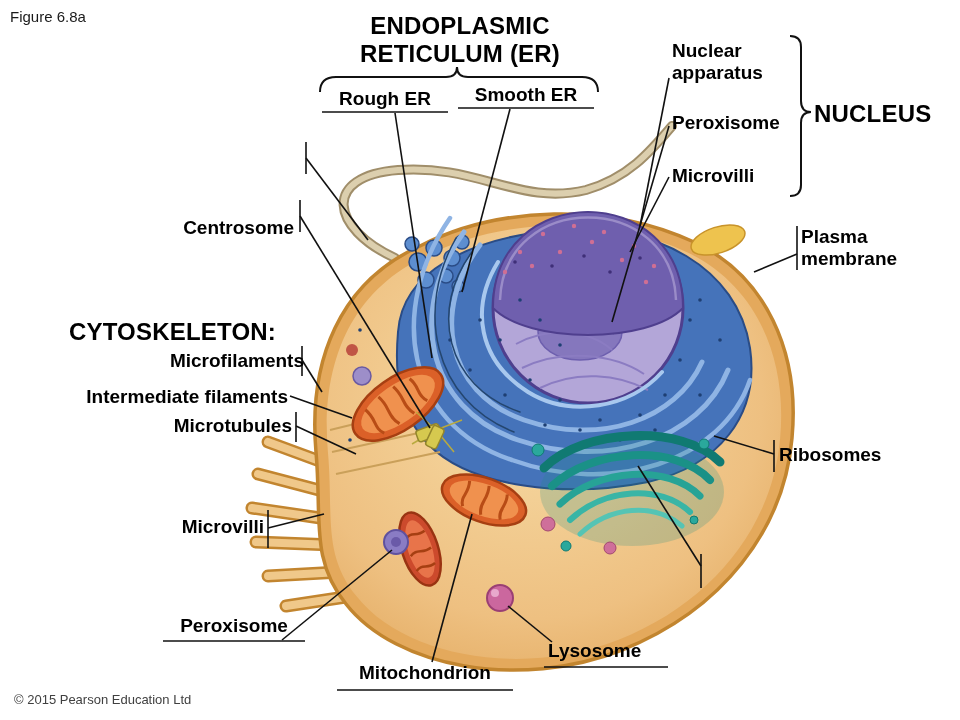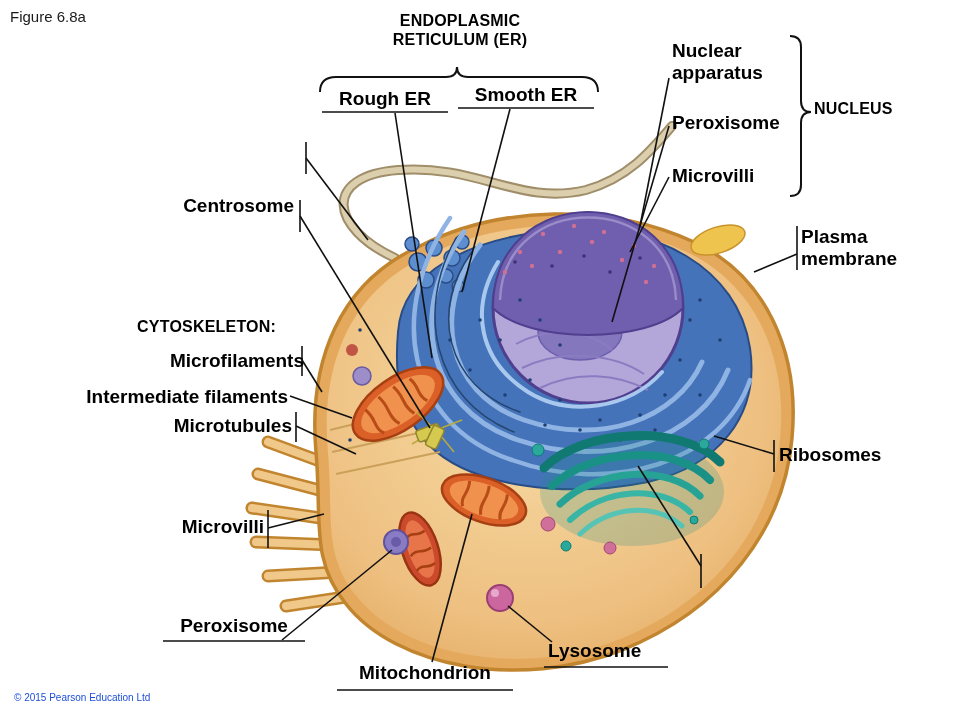--- a/index.html
+++ b/index.html
@@ -1,25 +1,25 @@
 <!DOCTYPE html>
 <html><head>
 <meta charset="utf-8">
 <style>
   * { margin:0; padding:0; box-sizing:border-box; }
   html,body { width:960px; height:720px; }
   body { background:#ffffff; font-family:"Liberation Sans", sans-serif; position:relative; overflow:hidden; }
   .stage { position:absolute; left:0; top:0; width:960px; height:720px; }
   svg.art { position:absolute; left:0; top:0; }
   .lbl { position:absolute; font-weight:bold; font-size:19px; line-height:1.16; color:#000; white-space:pre-line; }
-  .lbl.h { font-size:16px; letter-spacing:.2px; }
+  .lbl.h { font-size:24px; letter-spacing:.2px; }
   .lbl.center { text-align:center; }
   .lbl.right { text-align:right; }
   .meta { position:absolute; font-size:15px; font-weight:normal; color:#1a1a1a; }
-  .copy { position:absolute; font-size:10px; color:#1d4ed8; }
+  .copy { position:absolute; font-size:13px; color:#404040; }
 </style>
 </head>
 <body>
 
 <div class="stage">
 
 <svg class="art" width="960" height="720" viewBox="0 0 960 720">
   <defs>
     <radialGradient id="cellg" cx="45%" cy="40%" r="78%">
       <stop offset="0%" stop-color="#f7dca6"></stop>
@@ -274,21 +274,21 @@
 <div class="lbl center" style="left:458px; top:84px; width:136px;">Smooth ER</div>
 
 <div class="lbl" style="left:672px; top:40px;">Nuclear
 apparatus</div>
 <div class="lbl" style="left:672px; top:112px;">Peroxisome</div>
 <div class="lbl" style="left:672px; top:165px;">Microvilli</div>
 <div class="lbl h" style="left:814px; top:100px;">NUCLEUS</div>
 <div class="lbl" style="left:801px; top:226px;">Plasma
 membrane</div>
 
-<div class="lbl right" style="left:0px; top:195px; width:294px;padding-left:26px;">Centrosome</div>
+<div class="lbl right" style="left:0px; top:217px; width:294px;padding-left:26px;">Centrosome</div>
 <div class="lbl h right" style="left:4px; top:318px; width:272px;">CYTOSKELETON:</div>
 <div class="lbl right" style="left:8px; top:350px; width:296px;">Microfilaments</div>
 <div class="lbl right" style="left:0px; top:386px; width:288px;">Intermediate filaments</div>
 <div class="lbl right" style="left:0px; top:415px; width:292px;">Microtubules</div>
 <div class="lbl right" style="left:0px; top:516px; width:264px;">Microvilli</div>
 
 <div class="lbl" style="left:779px; top:444px;">Ribosomes</div>
 
 <div class="lbl center" style="left:163px; top:615px; width:142px;">Peroxisome</div>
 <div class="lbl center" style="left:337px; top:662px; width:176px;">Mitochondrion</div>

